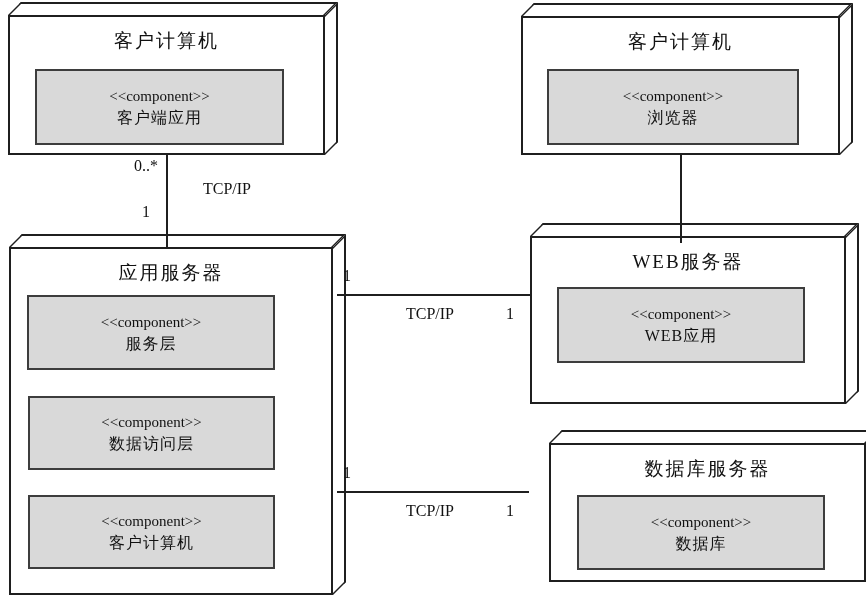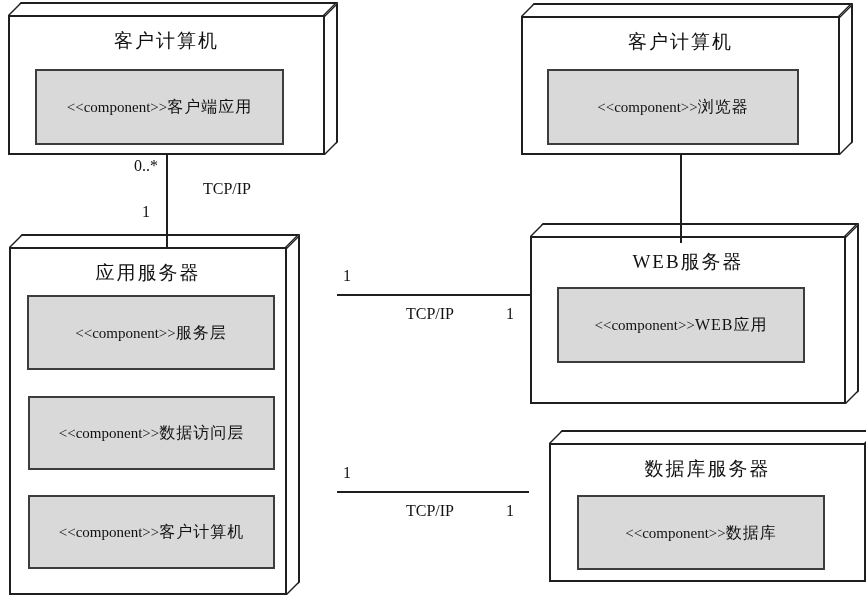--- a/index.html
+++ b/index.html
@@ -39,21 +39,21 @@
     padding-top:11px;
     letter-spacing:2px;
     white-space:nowrap;
   }
   
   .component{
     position:absolute;
     background:#d9d9d9;
     border:2px solid #3d3d3d;
     box-sizing:border-box;
-    display:flex;
+    display:flex;flex-direction:column;
     align-items:center;justify-content:center;
     line-height:22px;
   }
   .stereotype{font-size:15px;white-space:nowrap;}
   .comp-name{font-size:16px;letter-spacing:1px;white-space:nowrap;}
   
   .connector{position:absolute;background:#1f1f1f;}
   .edge-label{position:absolute;font-size:16px;white-space:nowrap;text-align:center;}
   .mult-right{text-align:right;}
 </style>
@@ -79,21 +79,21 @@
     <div class="face-right"></div>
     <div class="face-front">
       <div class="node-title">客户计算机</div>
       <div class="component" style="left:24px;top:51px;width:252px;height:76px">
         <div class="stereotype">&lt;&lt;component&gt;&gt;</div>
         <div class="comp-name">浏览器</div>
       </div>
     </div>
   </div>
 
-  <div class="node" style="left:9px;top:247px;width:278px;height:348px">
+  <div class="node" style="left:9px;top:247px;width:324px;height:348px">
     <div class="face-top"></div>
     <div class="face-right"></div>
     <div class="face-front">
       <div class="node-title">应用服务器</div>
       <div class="component" style="left:16px;top:46px;width:248px;height:75px">
         <div class="stereotype">&lt;&lt;component&gt;&gt;</div>
         <div class="comp-name">服务层</div>
       </div>
       <div class="component" style="left:17px;top:147px;width:247px;height:74px">
         <div class="stereotype">&lt;&lt;component&gt;&gt;</div>

